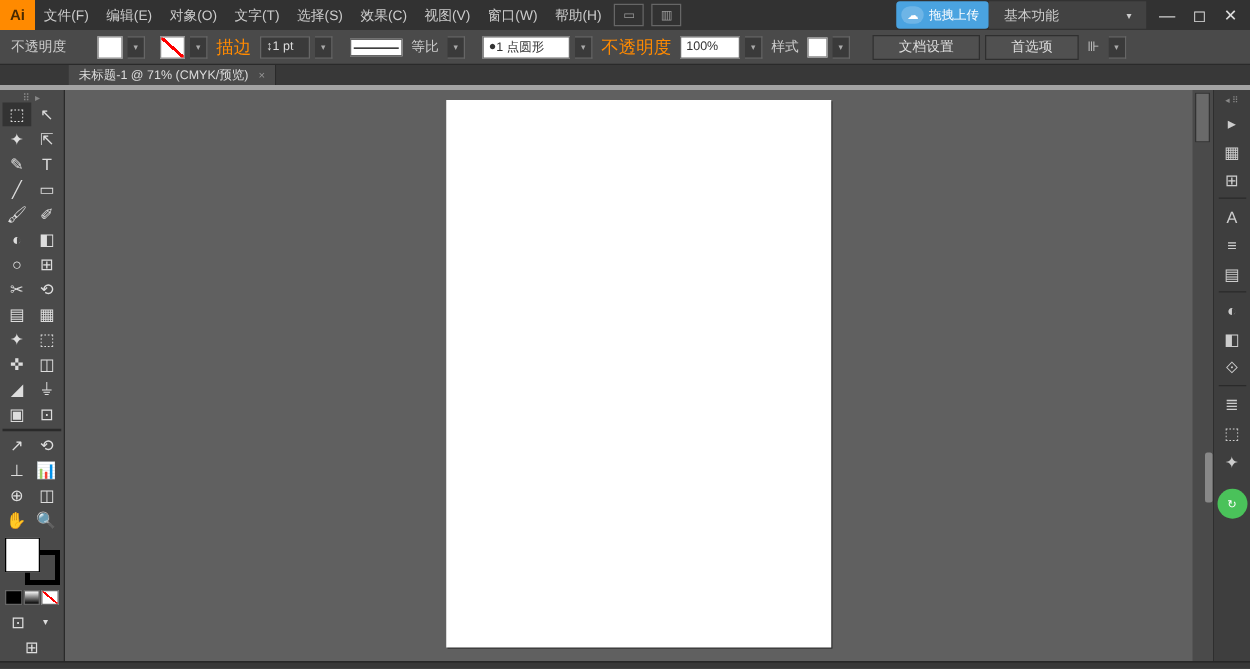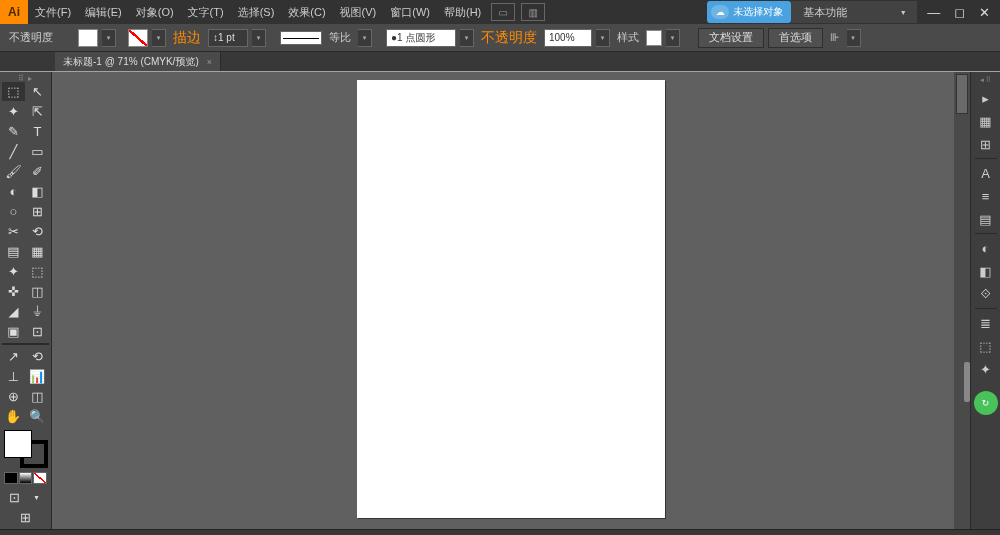--- a/index.html
+++ b/index.html
@@ -19,26 +19,26 @@
 .ctrl-label { color:#ff8a00; padding:0 3px; font-size:14px; }
 .ctrl-text { color:#ccc; padding:0 3px; }
 .swatch { width:20px; height:18px; border:1px solid #888; display:inline-block; }
 .swatch.white { background:#fff; }
 .swatch.none { background:#fff; position:relative; }
 .swatch.none::after { content:""; position:absolute; inset:0; background:linear-gradient(to top right, transparent 45%, red 45%, red 55%, transparent 55%); }
 .dd { width:14px; height:18px; border:1px solid #666; border-left:none; background:#3a3a3a; display:flex; align-items:center; justify-content:center; font-size:7px; color:#aaa; }
 .input-box { height:18px; background:#3a3a3a; border:1px solid #666; color:#ddd; font-size:10px; padding:0 4px; display:flex; align-items:center; }
 .stroke-sample { width:42px; height:14px; background:#fff; border:1px solid #666; position:relative; }
 .stroke-sample::after { content:""; position:absolute; left:2px; right:2px; top:50%; height:1px; background:#000; }
-.btn { height:20px; padding:0 10px; background:#505050; border:1px solid #2f2f2f; color:#ddd; font-size:11px; display:flex; align-items:center; }
+.btn { height:20px; padding:0 20px; background:#505050; border:1px solid #2f2f2f; color:#ddd; font-size:11px; display:flex; align-items:center; }
 .cloud-btn { height:22px; padding:0 8px 0 4px; background:#4aa3e0; border-radius:3px; display:flex; align-items:center; gap:4px; color:#fff; font-size:10px; }
 .cloud-icon { width:18px; height:14px; border-radius:7px; background:#fff3; display:flex; align-items:center; justify-content:center; font-size:9px; }
 
 
-.tabbar { height:20px; background:#383838; border-bottom:1px solid #a3a3a3; display:flex; align-items:stretch; padding-left:55px; }
+.tabbar { height:20px; background:#383838; border-bottom:4px solid #a3a3a3; display:flex; align-items:stretch; padding-left:55px; }
 .tab { padding:0 8px; background:#4a4a4a; color:#ddd; font-size:10px; display:flex; align-items:center; gap:8px; border-right:1px solid #2a2a2a; }
 .tab-x { font-size:9px; color:#999; }
 
 
 .main { position:absolute; top:72px; bottom:6px; left:0; right:0; display:flex; }
 .toolbar { width:52px; background:#4a4a4a; border-right:1px solid #2a2a2a; padding:2px; display:flex; flex-direction:column; }
 .tool-grip { height:8px; display:flex; align-items:center; justify-content:center; color:#888; font-size:8px; letter-spacing:1px; }
 .tool-grid { display:grid; grid-template-columns:1fr 1fr; gap:1px; }
 .tool { width:23px; height:19px; display:flex; align-items:center; justify-content:center; color:#ddd; font-size:13px; cursor:pointer; }
 .tool.sel { background:#333; }
@@ -74,21 +74,21 @@
   <div class="menu-item">选择(S)</div>
   <div class="menu-item">效果(C)</div>
   <div class="menu-item">视图(V)</div>
   <div class="menu-item">窗口(W)</div>
   <div class="menu-item">帮助(H)</div>
   <div class="menu-icon">▭</div>
   <div class="menu-icon">▥</div>
   <div class="menu-spacer"></div>
   <div class="cloud-btn">
     <span class="cloud-icon">☁</span>
-    <span>未选择对象</span>
+    <span>拖拽上传</span>
   </div>
   <div class="workspace-btn">
     <span>基本功能</span>
       <span style="margin-left:6px;font-size:8px">▾</span>
   </div>
   <div class="win-btns">
     <span>—</span>
     <span>◻</span>
     <span>✕</span>
   </div>

